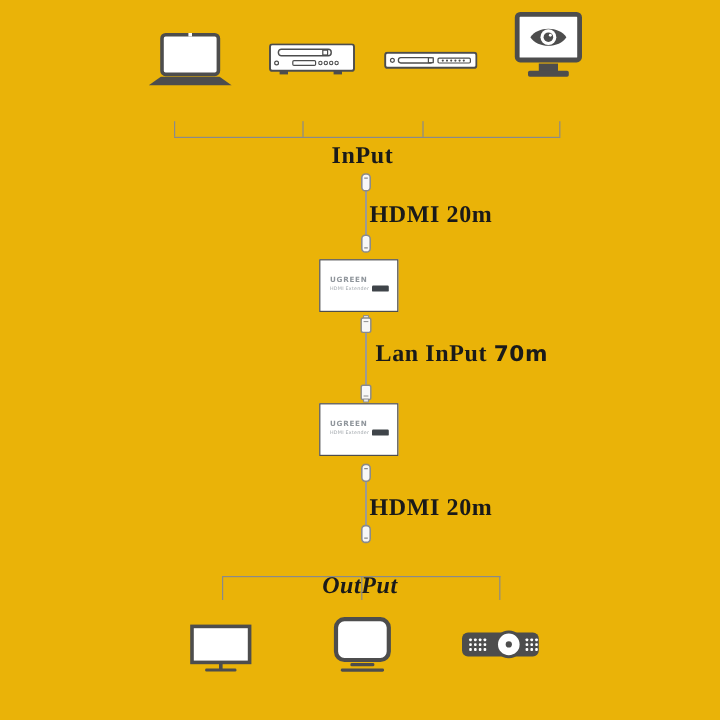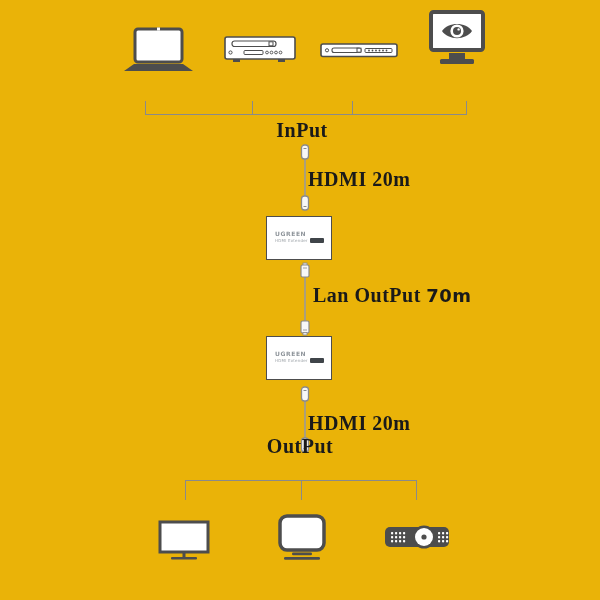--- a/index.html
+++ b/index.html
@@ -112,42 +112,42 @@
     <line x1="7" y1="10" x2="7" y2="64" stroke="#9a9a9a" stroke-width="1.6"></line>
     <rect x="5" y="1" width="4" height="2.5" fill="#e8e8e8" stroke="#8a8a8a" stroke-width="0.8"></rect>
     <rect x="3" y="3" width="8" height="12" rx="1.5" fill="#f7f7f7" stroke="#8a8a8a" stroke-width="1.2"></rect>
     <line x1="5" y1="6" x2="9" y2="6" stroke="#8a8a8a" stroke-width="0.8"></line>
     <rect x="3" y="59" width="8" height="12" rx="1.5" fill="#f7f7f7" stroke="#8a8a8a" stroke-width="1.2"></rect>
     <line x1="5" y1="68" x2="9" y2="68" stroke="#8a8a8a" stroke-width="0.8"></line>
     <rect x="5" y="70.5" width="4" height="2.5" fill="#e8e8e8" stroke="#8a8a8a" stroke-width="0.8"></rect>
   </svg>
 
   <div class="abs label" style="left:313px;top:284px;">
-    <span>Lan OutPut </span><span class="lan-num">70m</span>
+    <span>Lan InPut </span><span class="lan-num">70m</span>
   </div>
 
   <div class="abs extender" style="left:266px;top:336px;">
     <div class="brand">UGREEN</div>
     <div class="modelrow">
       <span class="model">HDMI Extender</span>
       <span class="badge"></span>
     </div>
   </div>
 
   <svg class="abs" style="left:298px;top:386px;" width="14" height="68" viewBox="0 0 14 68">
     <line x1="7" y1="12" x2="7" y2="56" stroke="#9a9a9a" stroke-width="1.6"></line>
     <rect x="3.5" y="1" width="7" height="14" rx="3" fill="#f7f7f7" stroke="#8a8a8a" stroke-width="1.3"></rect>
     <line x1="5.5" y1="4.5" x2="8.5" y2="4.5" stroke="#8a8a8a" stroke-width="1"></line>
     <rect x="3.5" y="52" width="7" height="14" rx="3" fill="#f7f7f7" stroke="#8a8a8a" stroke-width="1.3"></rect>
     <line x1="5.5" y1="62.5" x2="8.5" y2="62.5" stroke="#8a8a8a" stroke-width="1"></line>
   </svg>
 
   <div class="abs label" style="left:308px;top:412px;">HDMI 20m</div>
 
-  <div class="abs label label-center" style="left:300px;top:435px;">OutPut</div>
+  <div class="abs label label-center" style="left:300px;top:477px;font-style:italic;">OutPut</div>
 
   <div class="abs hline" style="left:185px;top:480px;width:232px;"></div>
   <div class="abs vline" style="left:185px;top:480px;height:20px;"></div>
   <div class="abs vline" style="left:301px;top:480px;height:20px;"></div>
   <div class="abs vline" style="left:415.5px;top:480px;height:20px;"></div>
 
   <svg class="abs" style="left:158px;top:520px;" width="53" height="41" viewBox="0 0 53 41">
     <rect x="2" y="2" width="48" height="30" fill="#fff" stroke="#4d4d4d" stroke-width="3"></rect>
     <rect x="24.5" y="33" width="3" height="4.5" fill="#4d4d4d"></rect>
     <rect x="13" y="37" width="26" height="2.6" rx="1" fill="#4d4d4d"></rect>

